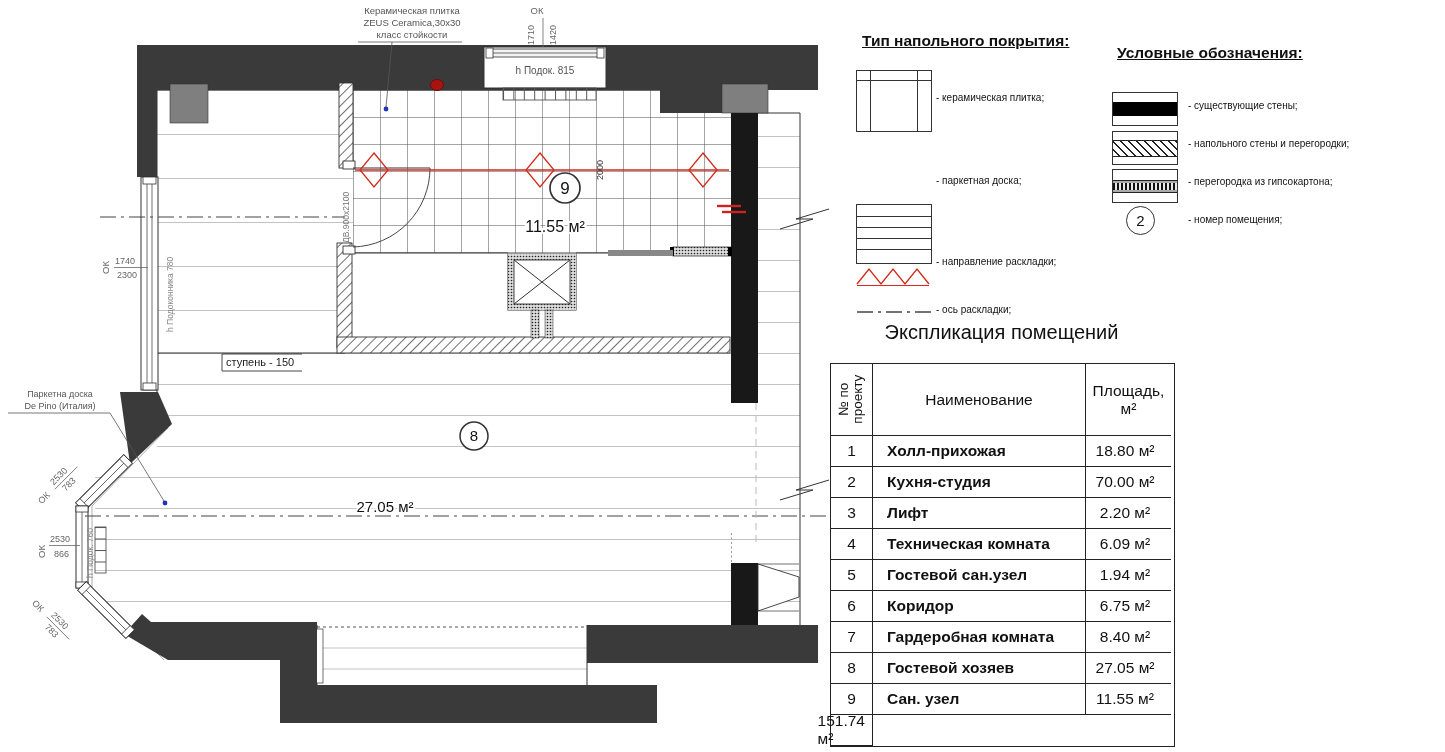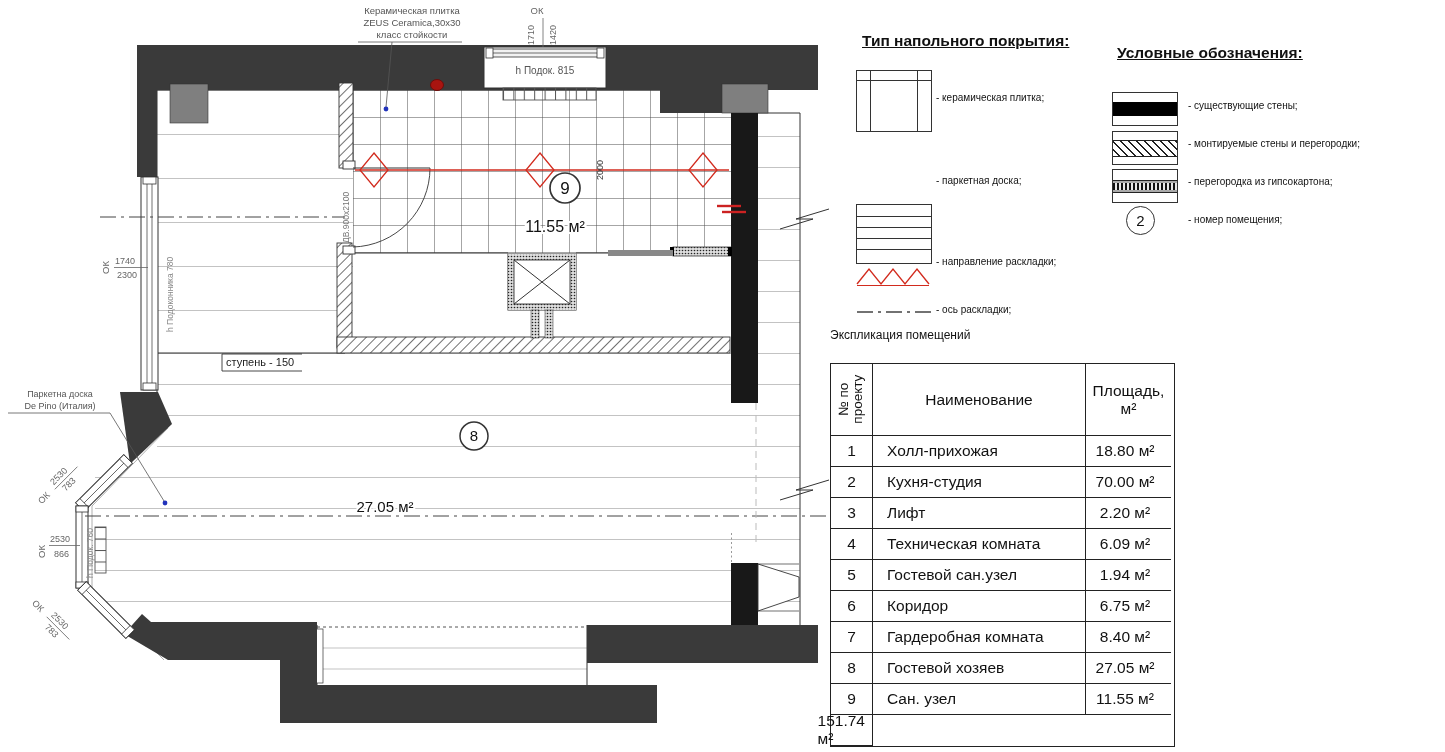--- a/index.html
+++ b/index.html
@@ -28,26 +28,26 @@
   .num-circle{width:27px;height:27px;border:1.8px solid #333;border-radius:50%;
       display:flex;align-items:center;justify-content:center;font-size:15px;background:#fff;}
   
   .sched{left:830px;top:363px;width:343px;border:1.6px solid #222;background:#fff;
          display:grid;grid-template-columns:42px 213px 85px;
          grid-template-rows:72px repeat(9,31px) 31px;}
   .sched>div{border-right:1px solid #222;border-bottom:1px solid #222;
          display:flex;align-items:center;font-size:15.5px;background:#fff;}
   .sched>div:nth-child(3n){border-right:none;justify-content:center;}
   .c-num{justify-content:center;}
-  .c-name{padding-left:14px;}
+  .c-name{padding-left:14px;font-weight:bold;}
   .c-area{justify-content:flex-end;padding-right:7px;}
   .c-head{justify-content:center;text-align:center;font-size:15px;line-height:1.15;}
   .vrot{transform:rotate(-90deg);white-space:nowrap;font-size:13.5px;line-height:1.05;text-align:center;}
   .c-total{grid-column:1 / span 2;padding-left:10px;}
-  .tbl-title{left:830px;top:328px;width:343px;font-size:12px;}
+  .tbl-title{left:830px;top:321px;width:343px;text-align:center;font-size:20px;}
   svg text{font-family:"Liberation Sans",sans-serif;}
 </style>
 </head>
 <body>
 
 <svg class="abs" style="left:0;top:0" width="845" height="752" viewBox="0 0 845 752">
   <defs>
     <pattern id="pTile" x="353" y="90" width="27" height="27" patternUnits="userSpaceOnUse">
       <path d="M27,0 H0 V27" fill="none" stroke="#4d4d4d" stroke-width="1"></path>
     </pattern>
@@ -332,21 +332,21 @@
 <div class="abs leg-label" style="left:936px;top:175px">- паркетная доска;</div>
 
 <div class="abs sec-title" style="left:1117px;top:44px">Условные обозначения:</div>
 <div class="abs wall-sym" style="left:1112px;top:92px">
   <span class="band band-existing"></span>
   </div>
 <div class="abs leg-label" style="left:1188px;top:100px">- существующие стены;</div>
 <div class="abs wall-sym" style="left:1112px;top:131px">
   <span class="band band-hatch"></span>
   </div>
-<div class="abs leg-label" style="left:1188px;top:138px">- монтируемые стены и перегородки;</div>
+<div class="abs leg-label" style="left:1188px;top:138px">- напольного стены и перегородки;</div>
 <div class="abs wall-sym" style="left:1112px;top:169px">
   <span class="band band-gyp"></span>
   </div>
 <div class="abs leg-label" style="left:1188px;top:176px">- перегородка из гипсокартона;</div>
 <div class="abs num-circle" style="left:1126px;top:206px">2</div>
 <div class="abs leg-label" style="left:1188px;top:214px">- номер помещения;</div>
 
 <svg class="abs" style="left:855px;top:264px" width="80" height="24">
   <polyline points="2,20 14,5 26,20 38,5 50,20 62,5 74,20" fill="none" stroke="#d22b1e" stroke-width="1.4"></polyline>
   <line x1="2" y1="21.5" x2="74" y2="21.5" stroke="#d22b1e" stroke-width="1.2"></line>

